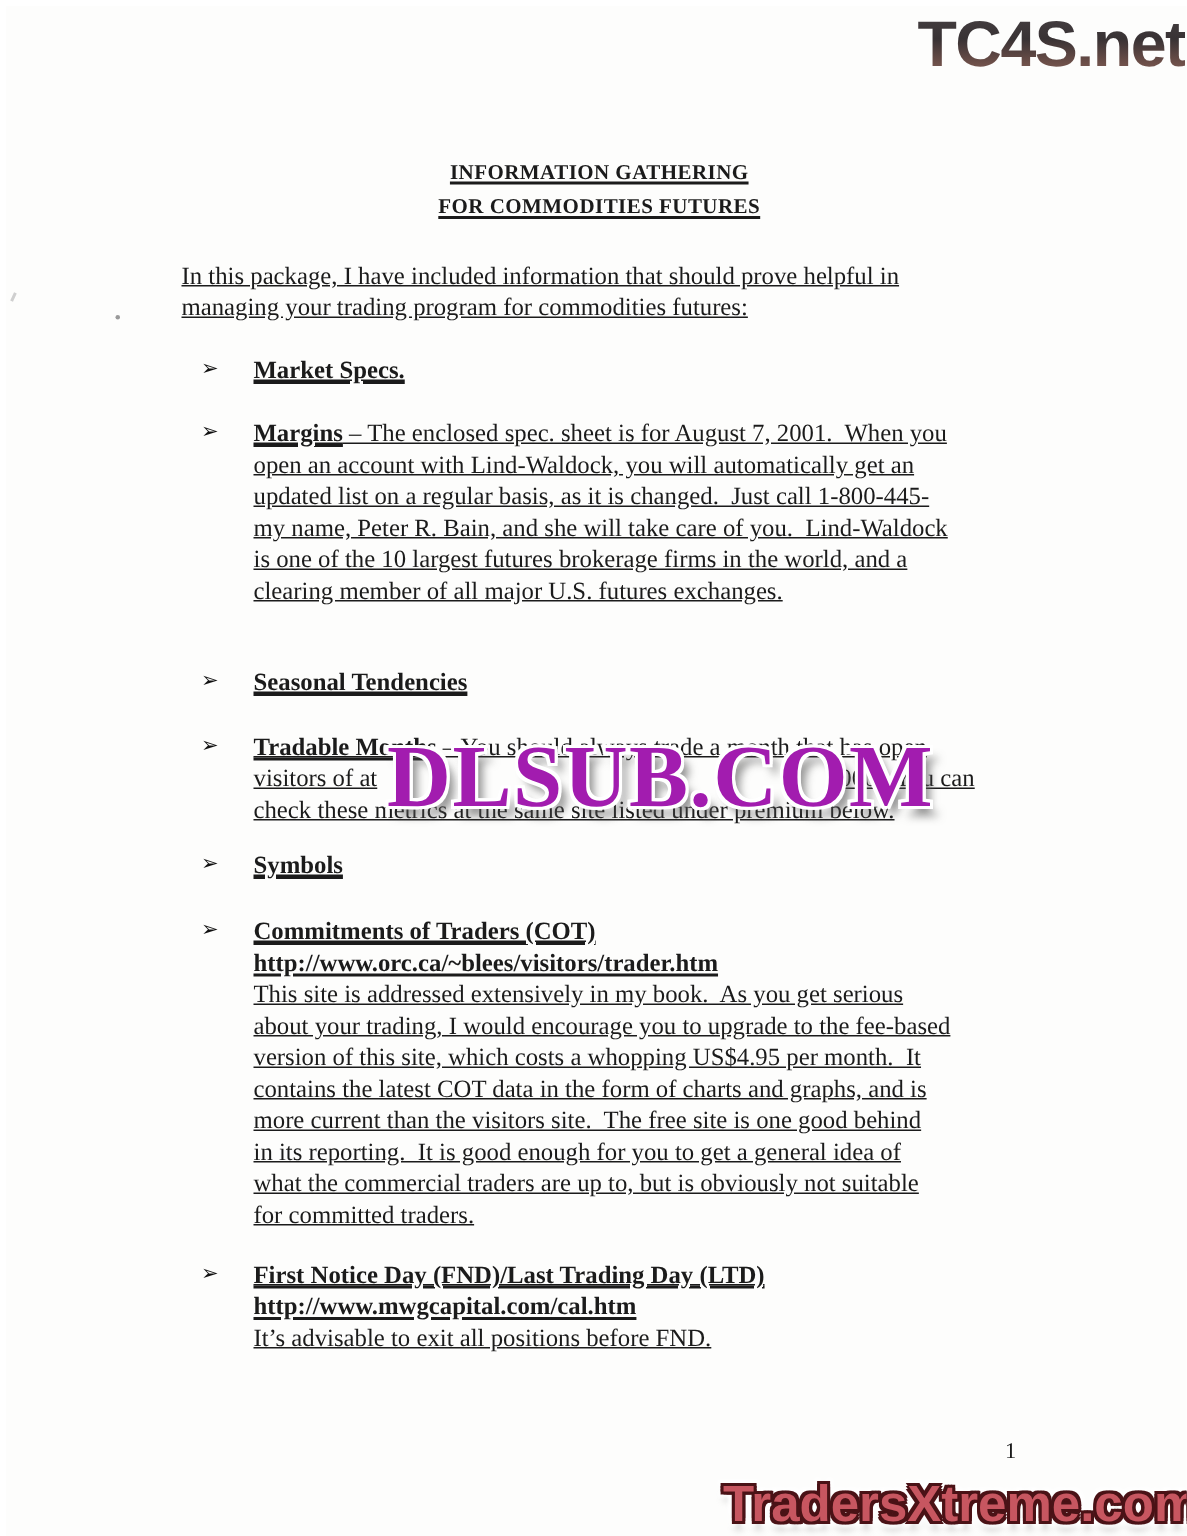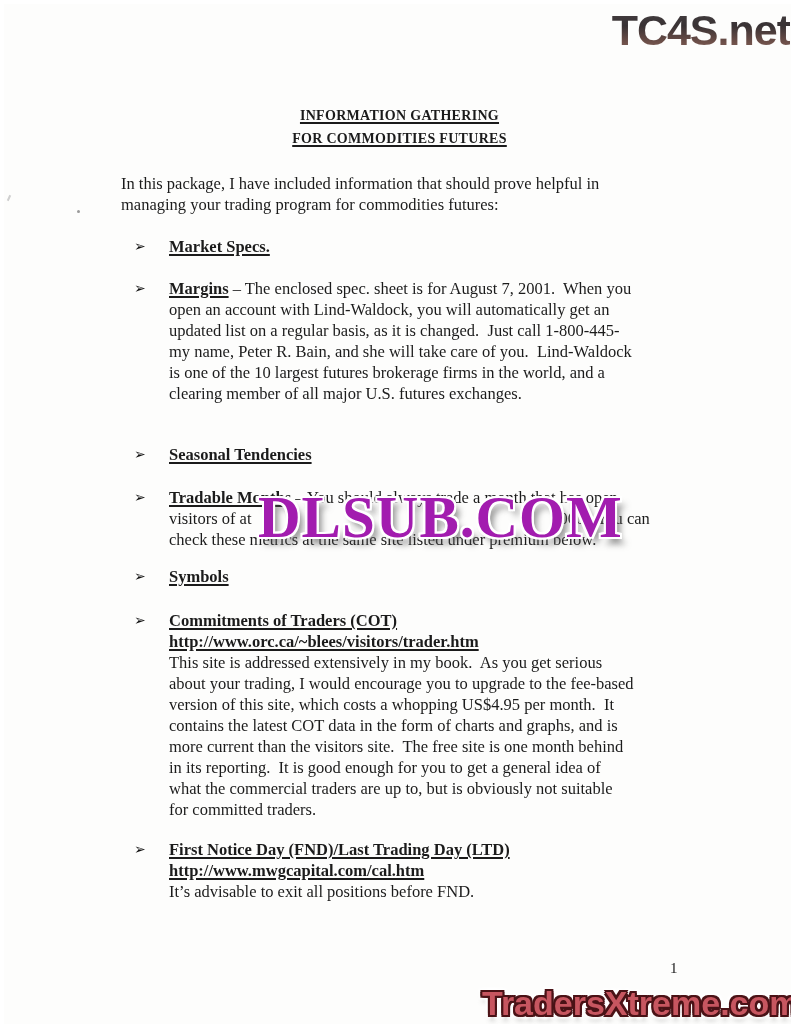--- a/index.html
+++ b/index.html
@@ -17,21 +17,21 @@
     -webkit-background-clip:text;background-clip:text;color:transparent;
   }
   
   .title{
     position:absolute;top:100px;left:0;width:100%;text-align:center;
     font-weight:700;font-size:14px;line-height:23px;letter-spacing:.3px;
   }
   .title-line{text-decoration:underline;text-decoration-thickness:2px;text-underline-offset:2px;}
   
   .intro{position:absolute;left:117px;top:169px;}
-  .tline{white-space:pre;font-size:16.5px;line-height:21px;}
+  .tline{white-space:pre;font-size:16.5px;line-height:21px;text-decoration:underline;}
   
   .section{position:absolute;left:130px;display:flex;align-items:flex-start;}
   .bullet{flex:0 0 35px;width:35px;font-size:14px;line-height:21px;color:#111;}
   .h{font-weight:700;text-decoration:underline;text-decoration-thickness:1.8px;text-underline-offset:2px;}
   .url{font-weight:700;text-decoration:underline;text-decoration-thickness:1.8px;text-underline-offset:2px;}
   .gap{display:inline-block;width:308px;}
   
   .wm-mid{
     position:absolute;left:254px;top:490px;
     font-family:"Liberation Serif",serif;font-weight:700;
@@ -121,21 +121,21 @@
   <div class="section" style="top:606px">
     <span class="bullet">➢</span>
     <div class="content">
       <div class="tline"><span class="h">Commitments of Traders (COT)</span></div>
       <div class="tline url">http://www.orc.ca/~blees/visitors/trader.htm</div>
       <div>
           <div class="tline">This site is addressed extensively in my book.  As you get serious</div>
           <div class="tline">about your trading, I would encourage you to upgrade to the fee-based</div>
           <div class="tline">version of this site, which costs a whopping US$4.95 per month.  It</div>
           <div class="tline">contains the latest COT data in the form of charts and graphs, and is</div>
-          <div class="tline">more current than the visitors site.  The free site is one month behind</div>
+          <div class="tline">more current than the visitors site.  The free site is one good behind</div>
           <div class="tline">in its reporting.  It is good enough for you to get a general idea of</div>
           <div class="tline">what the commercial traders are up to, but is obviously not suitable</div>
           <div class="tline">for committed traders.</div>
         </div>
     </div>
   </div>
 
   <div class="section" style="top:835px">
     <span class="bullet">➢</span>
     <div class="content">

